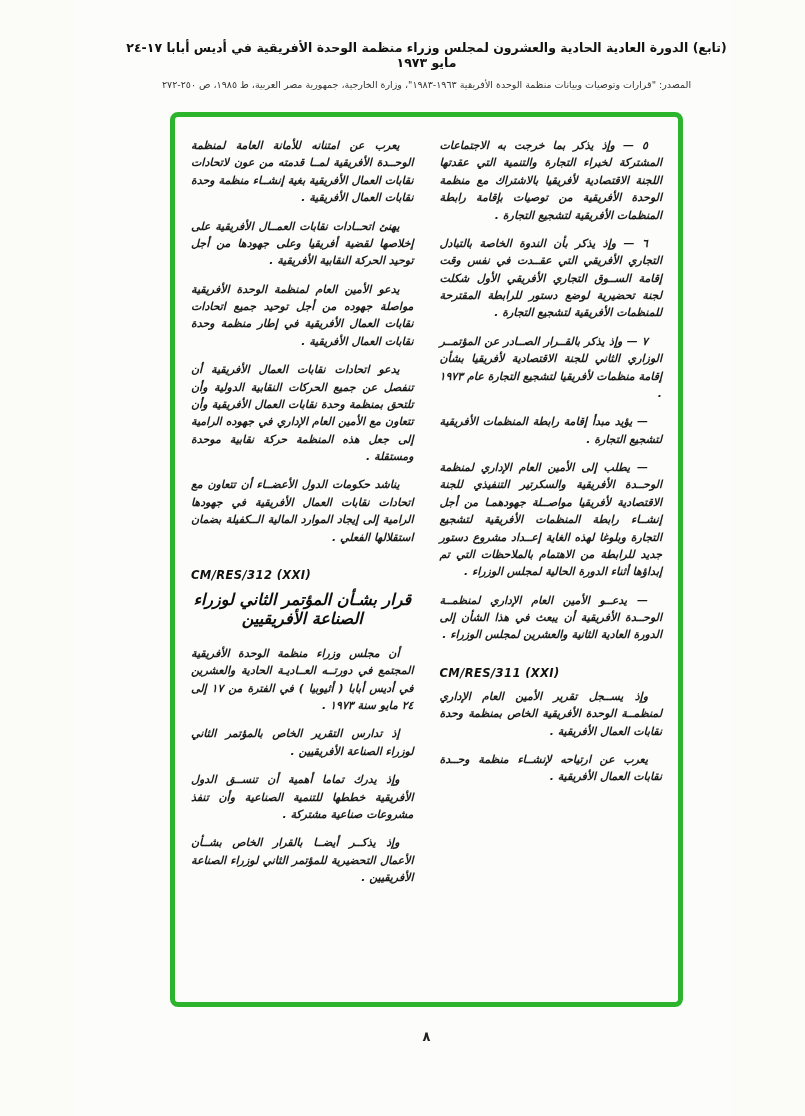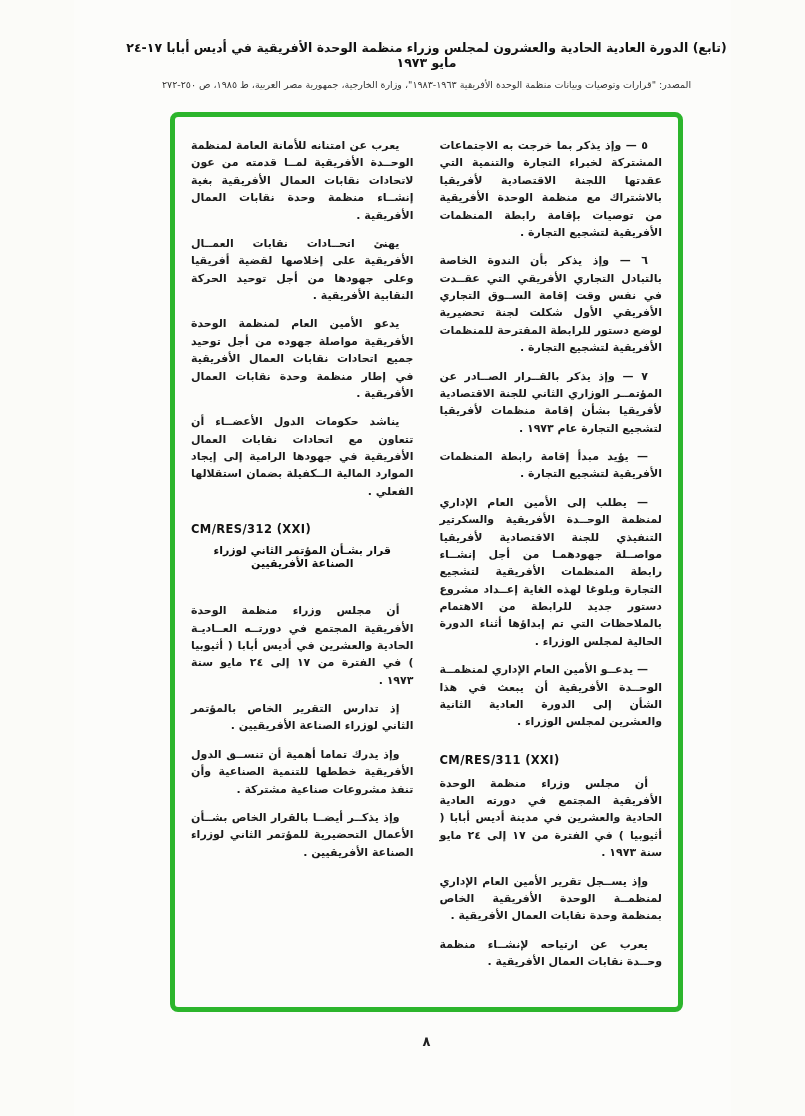--- a/index.html
+++ b/index.html
@@ -44,20 +44,21 @@
   }
   .columns {
     direction: rtl;
     display: flex;
     flex-direction: row;
     gap: 26px;
   }
   .col {
     flex: 1 1 0;
     min-width: 0;
+    font-style: italic;
   }
   .col p.para {
     direction: rtl;
     text-align: justify;
     font-size: 11px;
     font-weight: bold;
     line-height: 1.58;
     margin: 0 0 11px 0;
     text-indent: 14px;
     color: #1b1b1b;
@@ -67,23 +68,23 @@
     text-align: left;
     font-size: 11.5px;
     font-weight: bold;
     letter-spacing: 0.4px;
     margin: 22px 0 8px 0;
     color: #111;
   }
   .res-title {
     direction: rtl;
     text-align: center;
-    font-size: 11px;
+    font-size: 16px;
     font-weight: bold;
-    margin: 0 0 32px 0;
+    margin: 0 0 17px 0;
     color: #0d0d0d;
   }
   .page-footer {
     text-align: center;
     direction: rtl;
     font-size: 13px;
     font-weight: bold;
     padding: 22px 0 18px 0;
     color: #222;
   }
@@ -104,29 +105,29 @@
       <div class="col">
         <p class="para">٥ — وإذ يذكر بما خرجت به الاجتماعات المشتركة لخبراء التجارة والتنمية التي عقدتها اللجنة الاقتصادية لأفريقيا بالاشتراك مع منظمة الوحدة الأفريقية من توصيات بإقامة رابطة المنظمات الأفريقية لتشجيع التجارة .</p>
         <p class="para">٦ — وإذ يذكر بأن الندوة الخاصة بالتبادل التجاري الأفريقي التي عقــدت في نفس وقت إقامة الســوق التجاري الأفريقي الأول شكلت لجنة تحضيرية لوضع دستور للرابطة المقترحة للمنظمات الأفريقية لتشجيع التجارة .</p>
         <p class="para">٧ — وإذ يذكر بالقــرار الصــادر عن المؤتمــر الوزاري الثاني للجنة الاقتصادية لأفريقيا بشأن إقامة منظمات لأفريقيا لتشجيع التجارة عام ١٩٧٣ .</p>
         <p class="para">— يؤيد مبدأ إقامة رابطة المنظمات الأفريقية لتشجيع التجارة .</p>
         <p class="para">— يطلب إلى الأمين العام الإداري لمنظمة الوحــدة الأفريقية والسكرتير التنفيذي للجنة الاقتصادية لأفريقيا مواصــلة جهودهمـا من أجل إنشــاء رابطة المنظمات الأفريقية لتشجيع التجارة وبلوغا لهذه الغاية إعــداد مشروع دستور جديد للرابطة من الاهتمام بالملاحظات التي تم إبداؤها أثناء الدورة الحالية لمجلس الوزراء .</p>
         <p class="para">— يدعــو الأمين العام الإداري لمنظمــة الوحــدة الأفريقية أن يبعث في هذا الشأن إلى الدورة العادية الثانية والعشرين لمجلس الوزراء .</p>
 
         <div class="res-code">CM/RES/311  (XXI)</div>
 
-        <p class="para">أن مجلس وزراء منظمة الوحدة الأفريقية المجتمع في دورته العادية الحادية والعشرين في مدينة أديس أبابا ( أثيوبيا ) في الفترة من ١٧ إلى ٢٤ مايو سنة ١٩٧٣ .</p>
         <p class="para">وإذ يســجل تقرير الأمين العام الإداري لمنظمــة الوحدة الأفريقية الخاص بمنظمة وحدة نقابات العمال الأفريقية .</p>
         <p class="para">يعرب عن ارتياحه لإنشــاء منظمة وحــدة نقابات العمال الأفريقية .</p>
       </div>
 
       <div class="col">
         <p class="para">يعرب عن امتنانه للأمانة العامة لمنظمة الوحــدة الأفريقية لمــا قدمته من عون لاتحادات نقابات العمال الأفريقية بغية إنشــاء منظمة وحدة نقابات العمال الأفريقية .</p>
         <p class="para">يهنئ اتحــادات نقابات العمــال الأفريقية على إخلاصها لقضية أفريقيا وعلى جهودها من أجل توحيد الحركة النقابية الأفريقية .</p>
         <p class="para">يدعو الأمين العام لمنظمة الوحدة الأفريقية مواصلة جهوده من أجل توحيد جميع اتحادات نقابات العمال الأفريقية في إطار منظمة وحدة نقابات العمال الأفريقية .</p>
+        <p class="para">يدعو اتحادات نقابات العمال الأفريقية أن تنفصل عن جميع الحركات النقابية الدولية وأن تلتحق بمنظمة وحدة نقابات العمال الأفريقية وأن تتعاون مع الأمين العام الإداري في جهوده الرامية إلى جعل هذه المنظمة حركة نقابية موحدة ومستقلة .</p>
         <p class="para">يناشد حكومات الدول الأعضــاء أن تتعاون مع اتحادات نقابات العمال الأفريقية في جهودها الرامية إلى إيجاد الموارد المالية الــكفيلة بضمان استقلالها الفعلي .</p>
 
         <div class="res-code">CM/RES/312  (XXI)</div>
         <div class="res-title">قرار بشـأن المؤتمر الثاني لوزراء الصناعة الأفريقيين</div>
 
         <p class="para">أن مجلس وزراء منظمة الوحدة الأفريقية المجتمع في دورتــه العــاديـة الحادية والعشرين في أديس أبابا ( أثيوبيا ) في الفترة من ١٧ إلى ٢٤ مايو سنة ١٩٧٣ .</p>
         <p class="para">إذ تدارس التقرير الخاص بالمؤتمر الثاني لوزراء الصناعة الأفريقيين .</p>
         <p class="para">وإذ يدرك تماما أهمية أن تنســق الدول الأفريقية خططها للتنمية الصناعية وأن تنفذ مشروعات صناعية مشتركة .</p>
         <p class="para">وإذ يذكــر أيضــا بالقرار الخاص بشــأن الأعمال التحضيرية للمؤتمر الثاني لوزراء الصناعة الأفريقيين .</p>
       </div>

